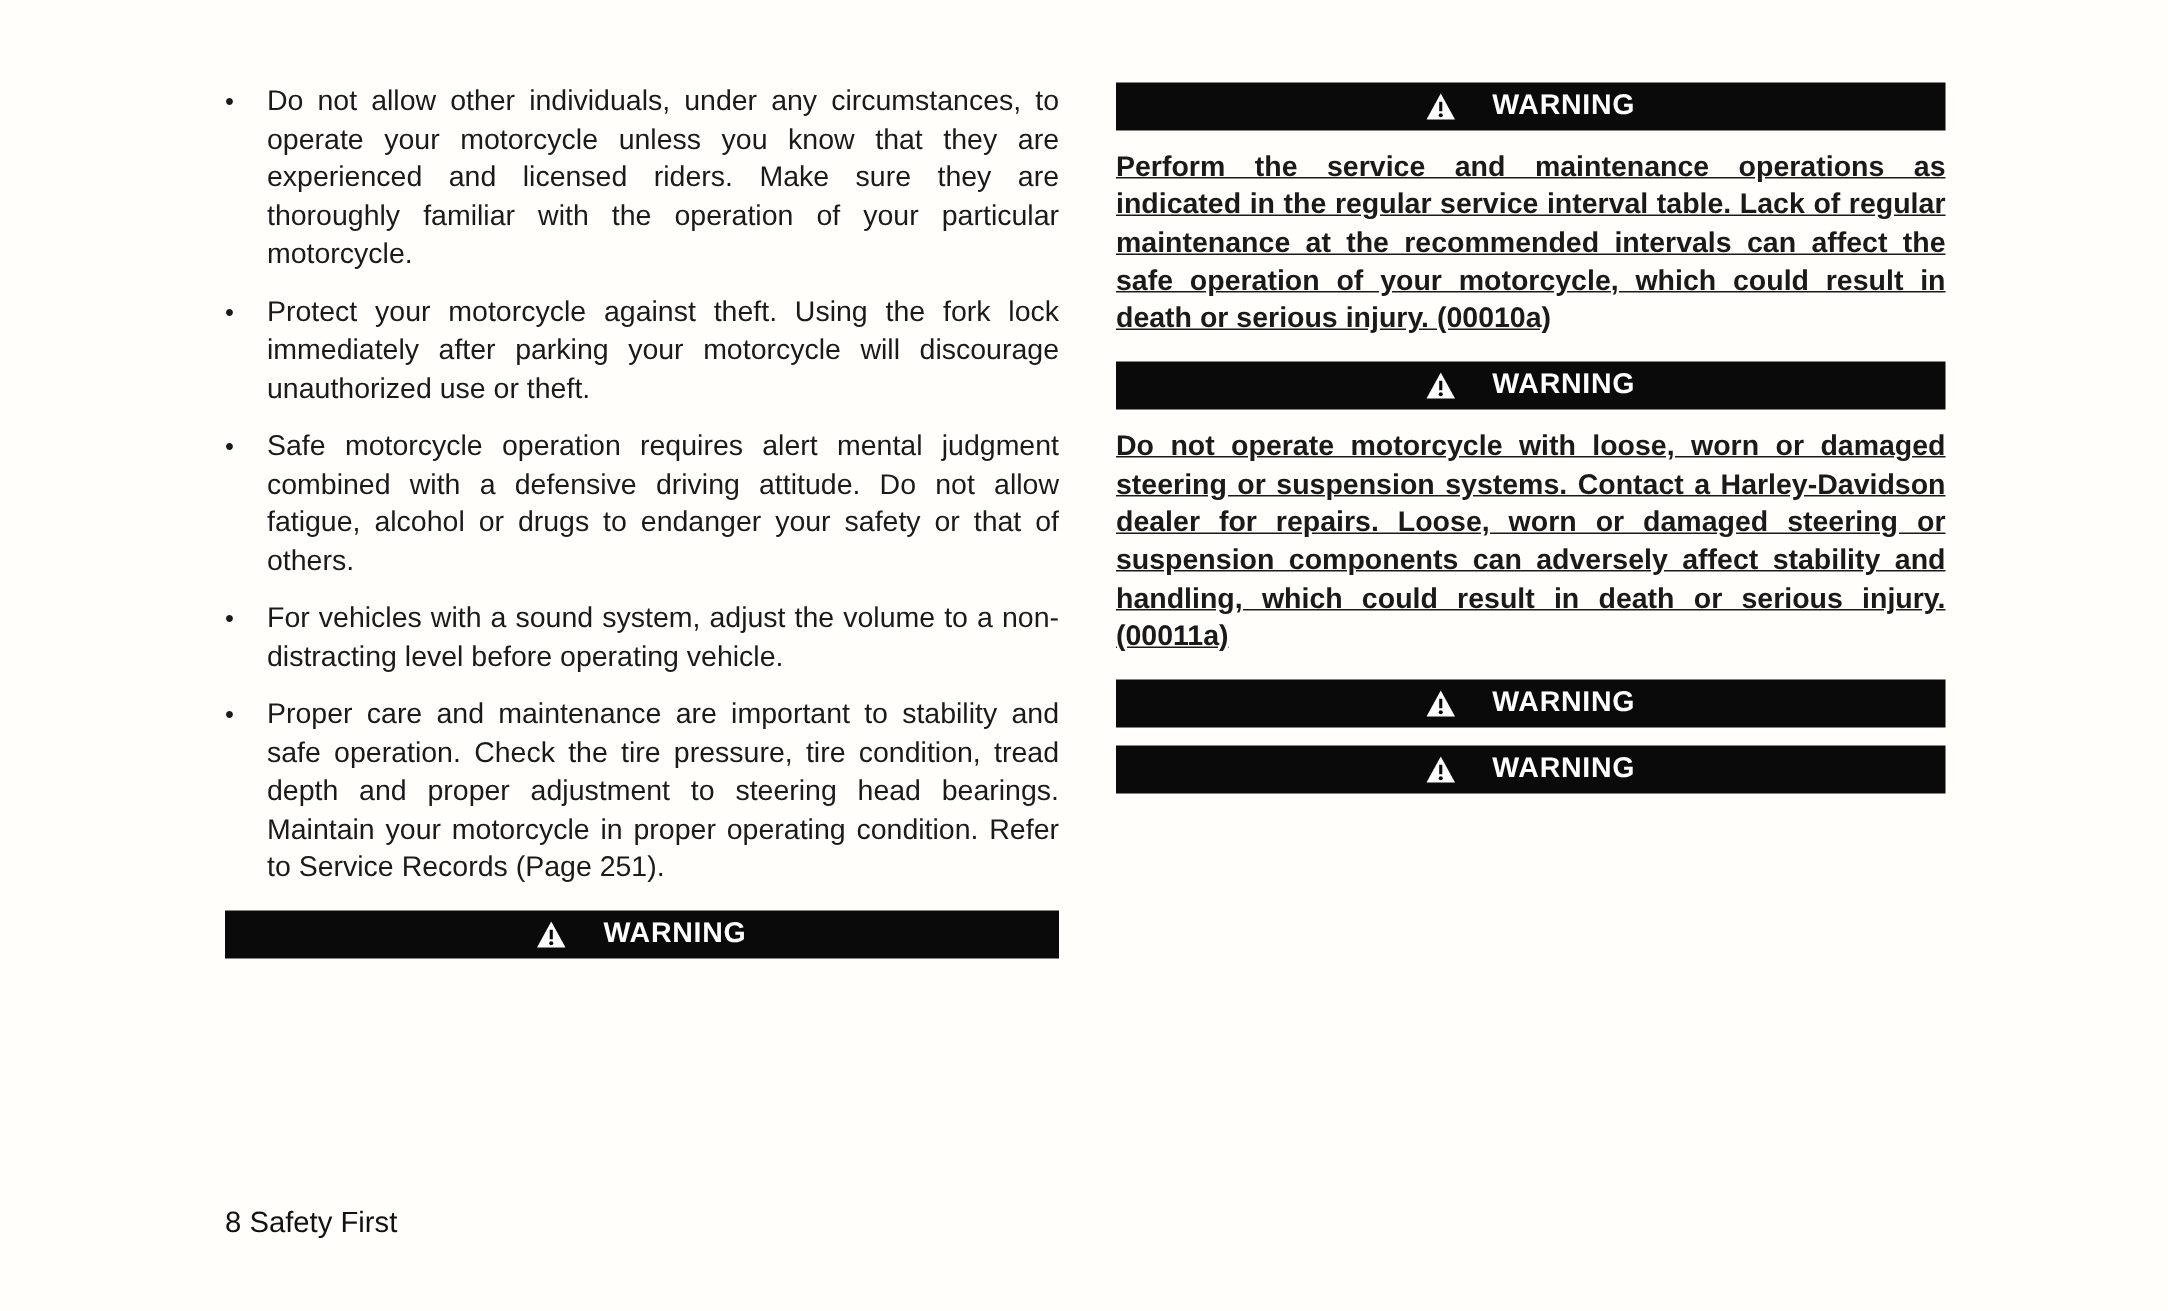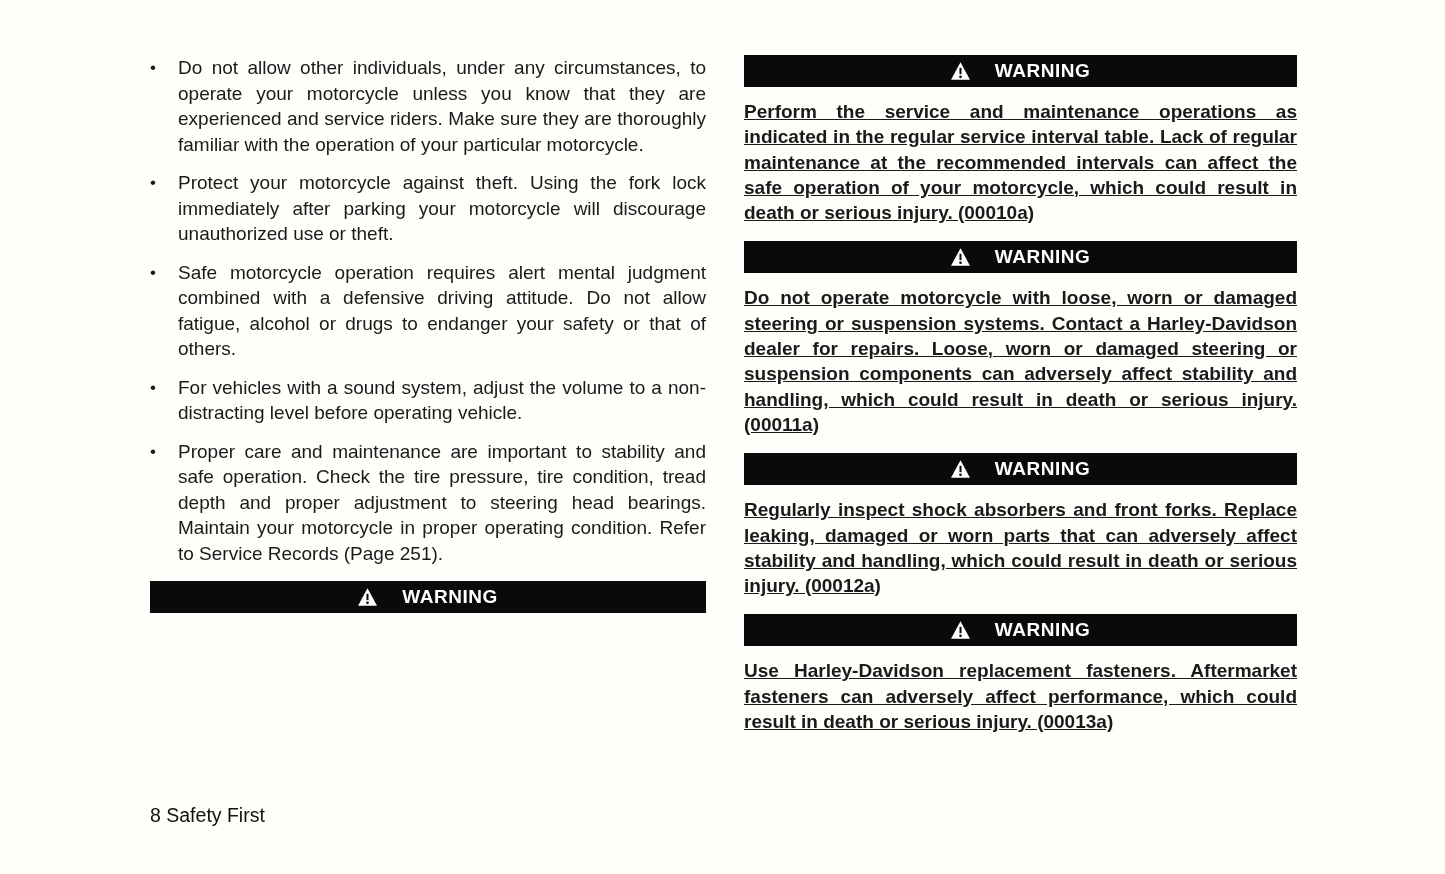--- a/index.html
+++ b/index.html
@@ -82,21 +82,21 @@
     color: #111111;
   }
 </style>
 </head>
 <body>
 
 <div class="col col-left">
 
   <div class="bullet-item">
     <span class="bullet-marker">•</span>
-    <span class="bullet-text">Do not allow other individuals, under any circumstances, to operate your motorcycle unless you know that they are experienced and service riders. Make sure they are thoroughly familiar with the operation of your particular motorcycle.</span>
+    <span class="bullet-text">Do not allow other individuals, under any circumstances, to operate your motorcycle unless you know that they are experienced and licensed riders. Make sure they are thoroughly familiar with the operation of your particular motorcycle.</span>
   </div>
 
   <div class="bullet-item">
     <span class="bullet-marker">•</span>
     <span class="bullet-text">Protect your motorcycle against theft. Using the fork lock immediately after parking your motorcycle will discourage unauthorized use or theft.</span>
   </div>
 
   <div class="bullet-item">
     <span class="bullet-marker">•</span>
     <span class="bullet-text">Safe motorcycle operation requires alert mental judgment combined with a defensive driving attitude. Do not allow fatigue, alcohol or drugs to endanger your safety or that of others.</span>
@@ -154,29 +154,27 @@
   <div class="warning-banner">
     <span class="warning-icon">
       <svg viewBox="0 0 24 22">
         <path d="M12 0 L24 22 H0 Z" fill="#ffffff"></path>
         <rect x="10.7" y="7" width="2.6" height="8" fill="#0a0a0a"></rect>
         <circle cx="12" cy="18.3" r="1.7" fill="#0a0a0a"></circle>
       </svg>
     </span>
     <span>WARNING</span>
   </div>
-  <div class="warning-body">Regularly inspect shock absorbers and front forks. Replace leaking, damaged or worn parts that can adversely affect stability and handling, which could result in death or serious injury. (00012a)</div>
 
   <div class="warning-banner">
     <span class="warning-icon">
       <svg viewBox="0 0 24 22">
         <path d="M12 0 L24 22 H0 Z" fill="#ffffff"></path>
         <rect x="10.7" y="7" width="2.6" height="8" fill="#0a0a0a"></rect>
         <circle cx="12" cy="18.3" r="1.7" fill="#0a0a0a"></circle>
       </svg>
     </span>
     <span>WARNING</span>
   </div>
-  <div class="warning-body">Use Harley-Davidson replacement fasteners. Aftermarket fasteners can adversely affect performance, which could result in death or serious injury. (00013a)</div>
 
 </div>
 
 <div class="page-footer">8 Safety First</div>
 
 </body></html>

